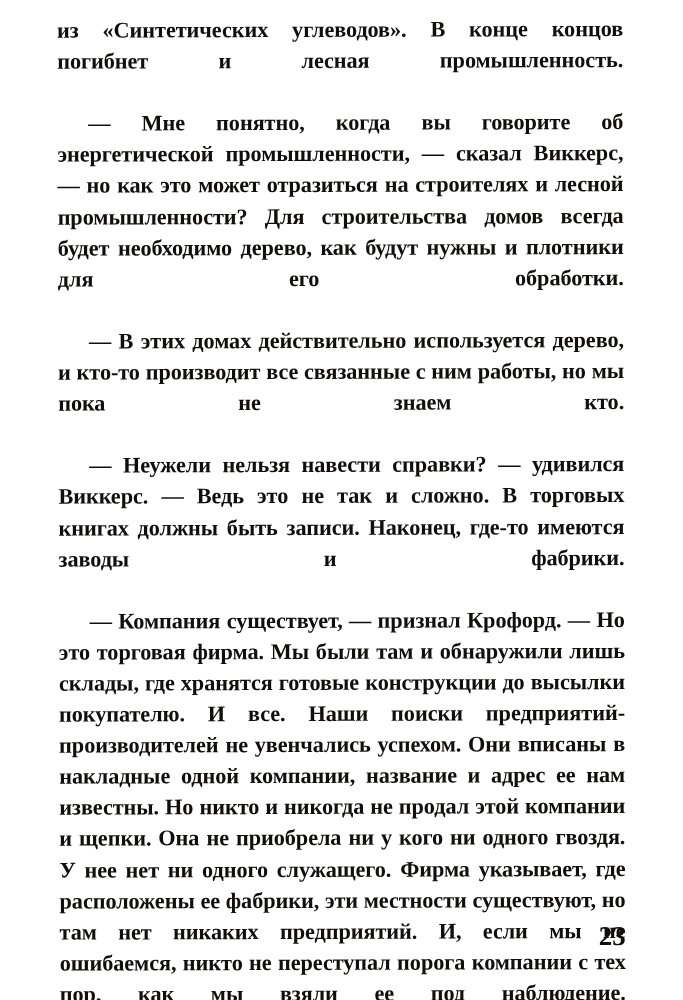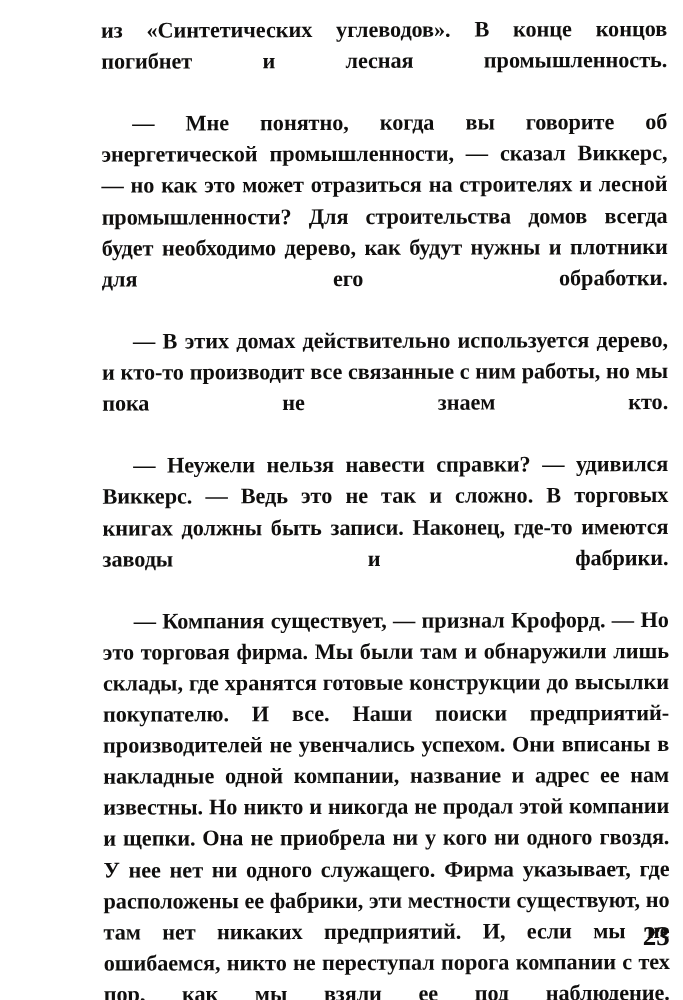--- a/index.html
+++ b/index.html
@@ -13,21 +13,20 @@
     height: 1000px;
     overflow: hidden;
     font-family: "Liberation Serif", "DejaVu Serif", serif;
   }
 
   #page {
     position: relative;
     width: 564px;
     height: 1000px;
     background: #ffffff;
-    margin-left: 44px;
   }
 
   #text-column {
     position: absolute;
     left: 57px;
     top: 14px;
     width: 566px;
   }
 
   .para {

